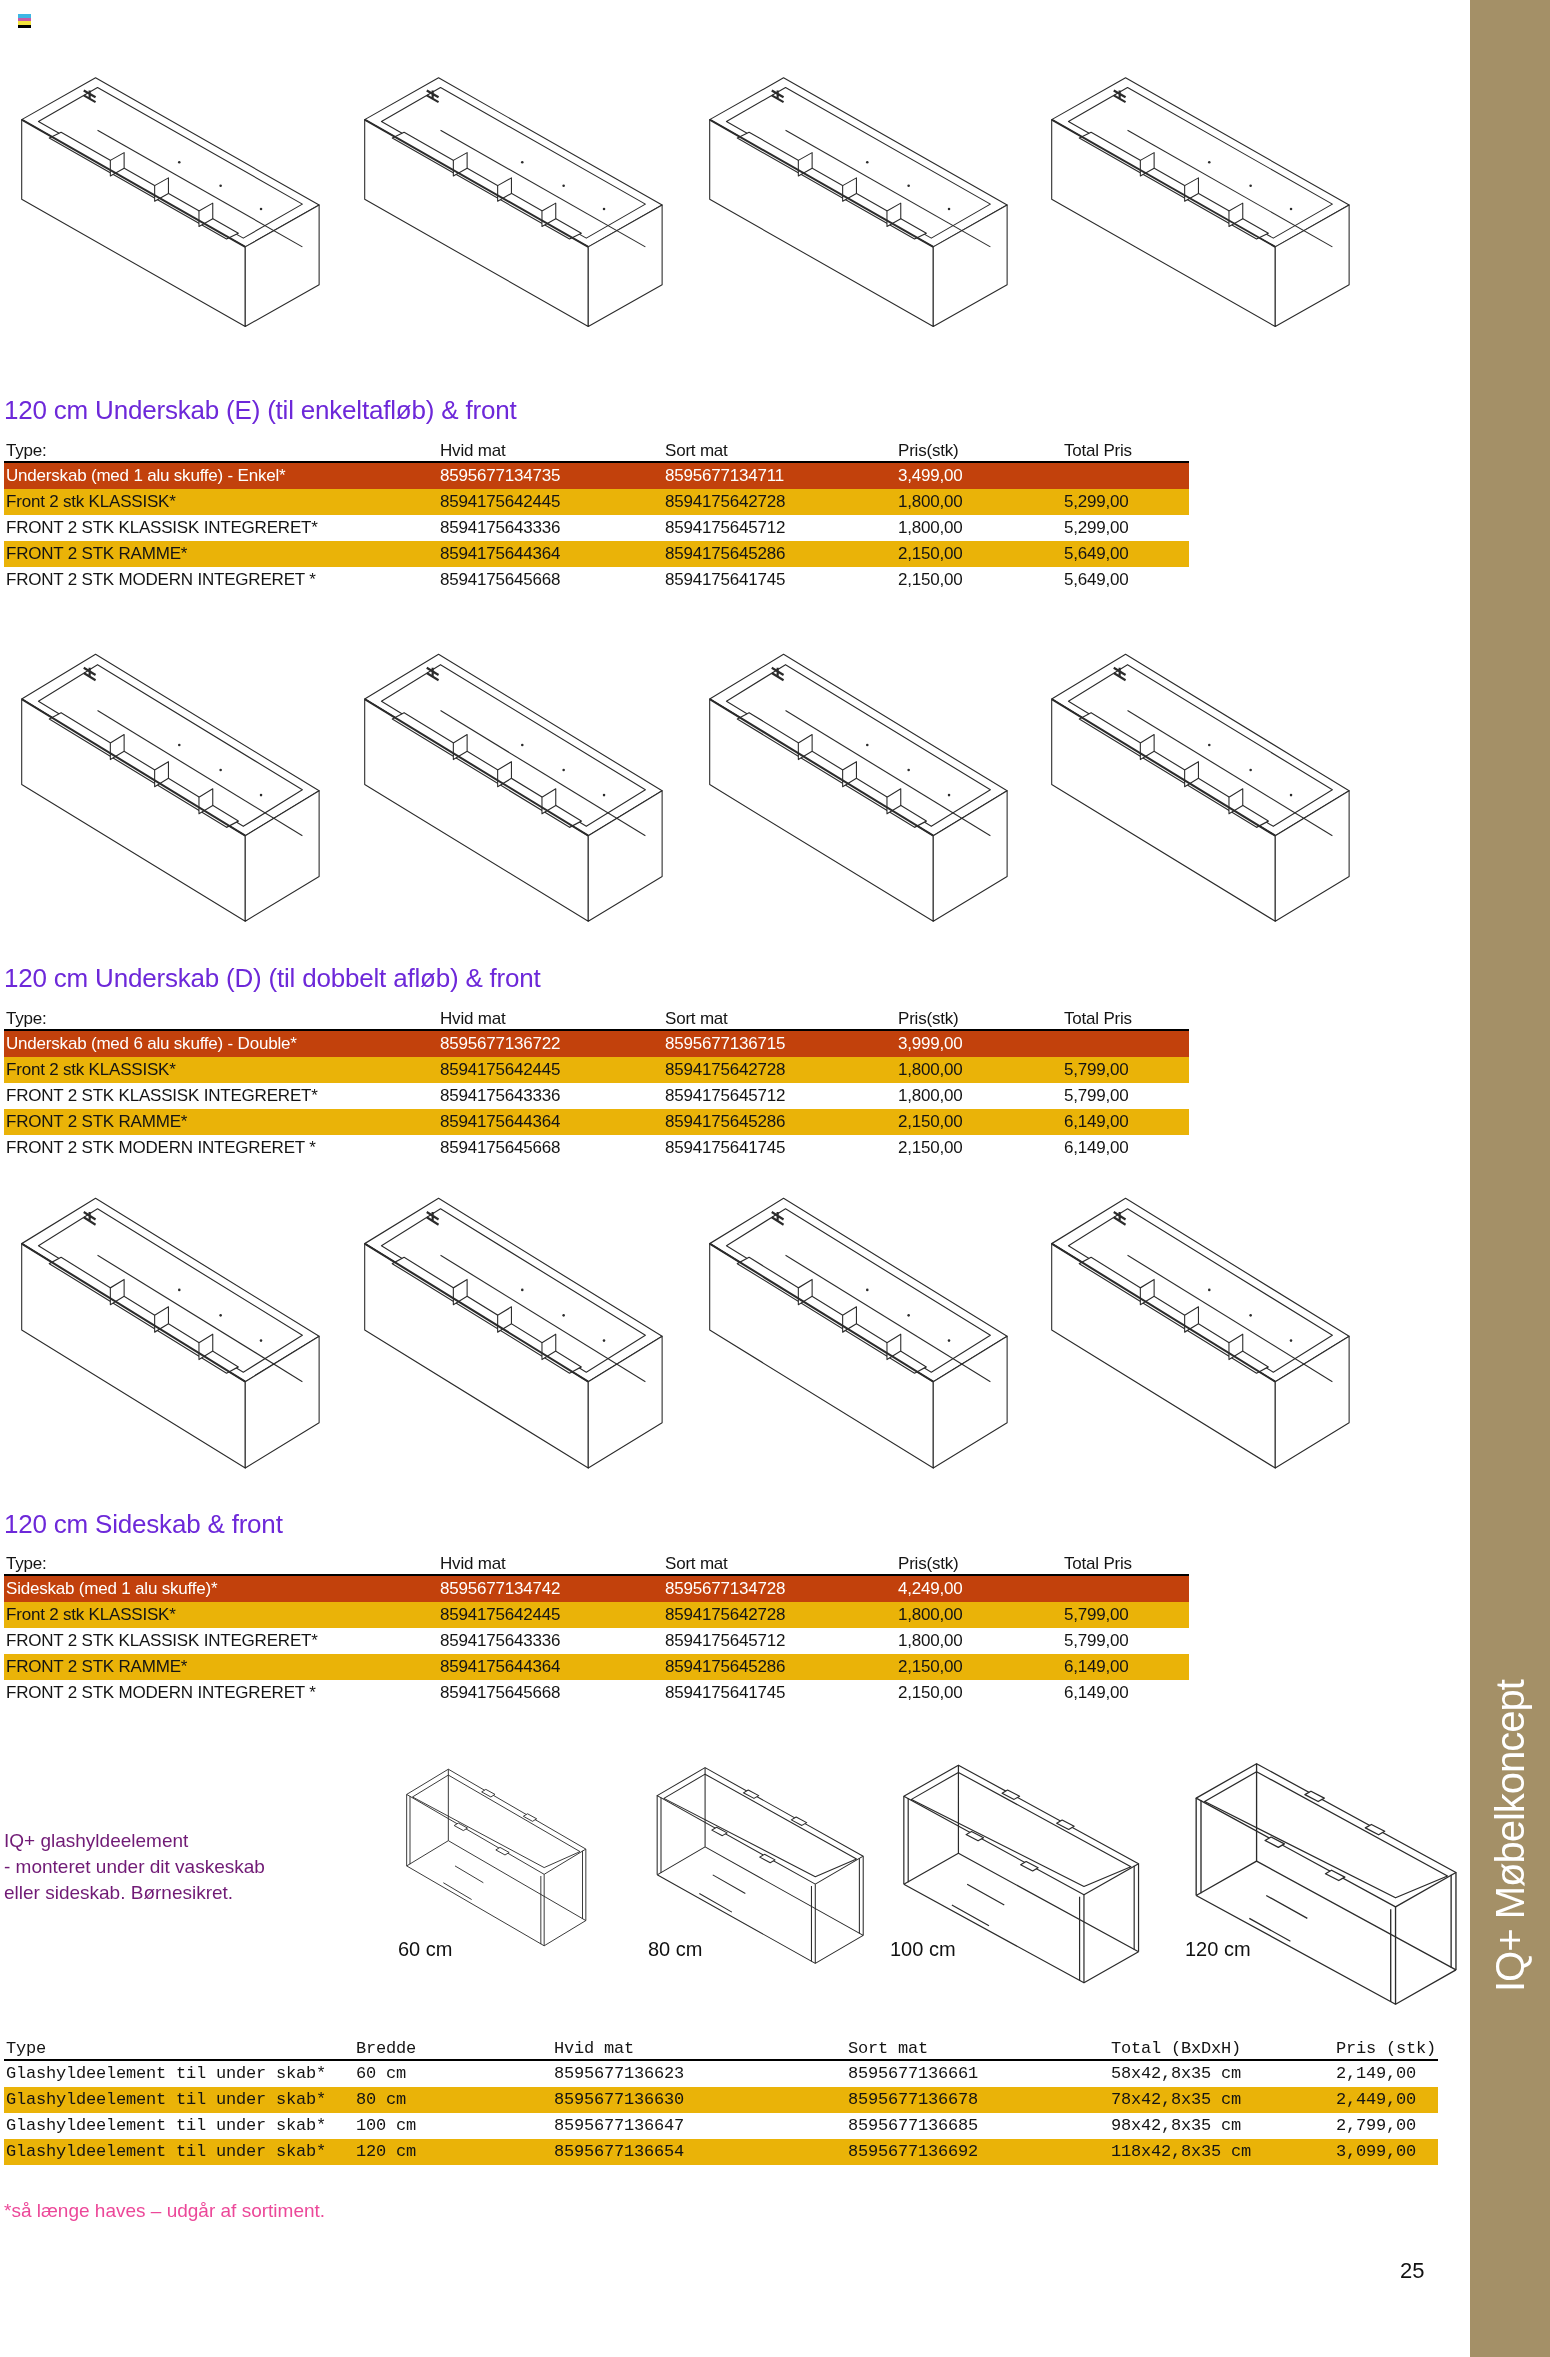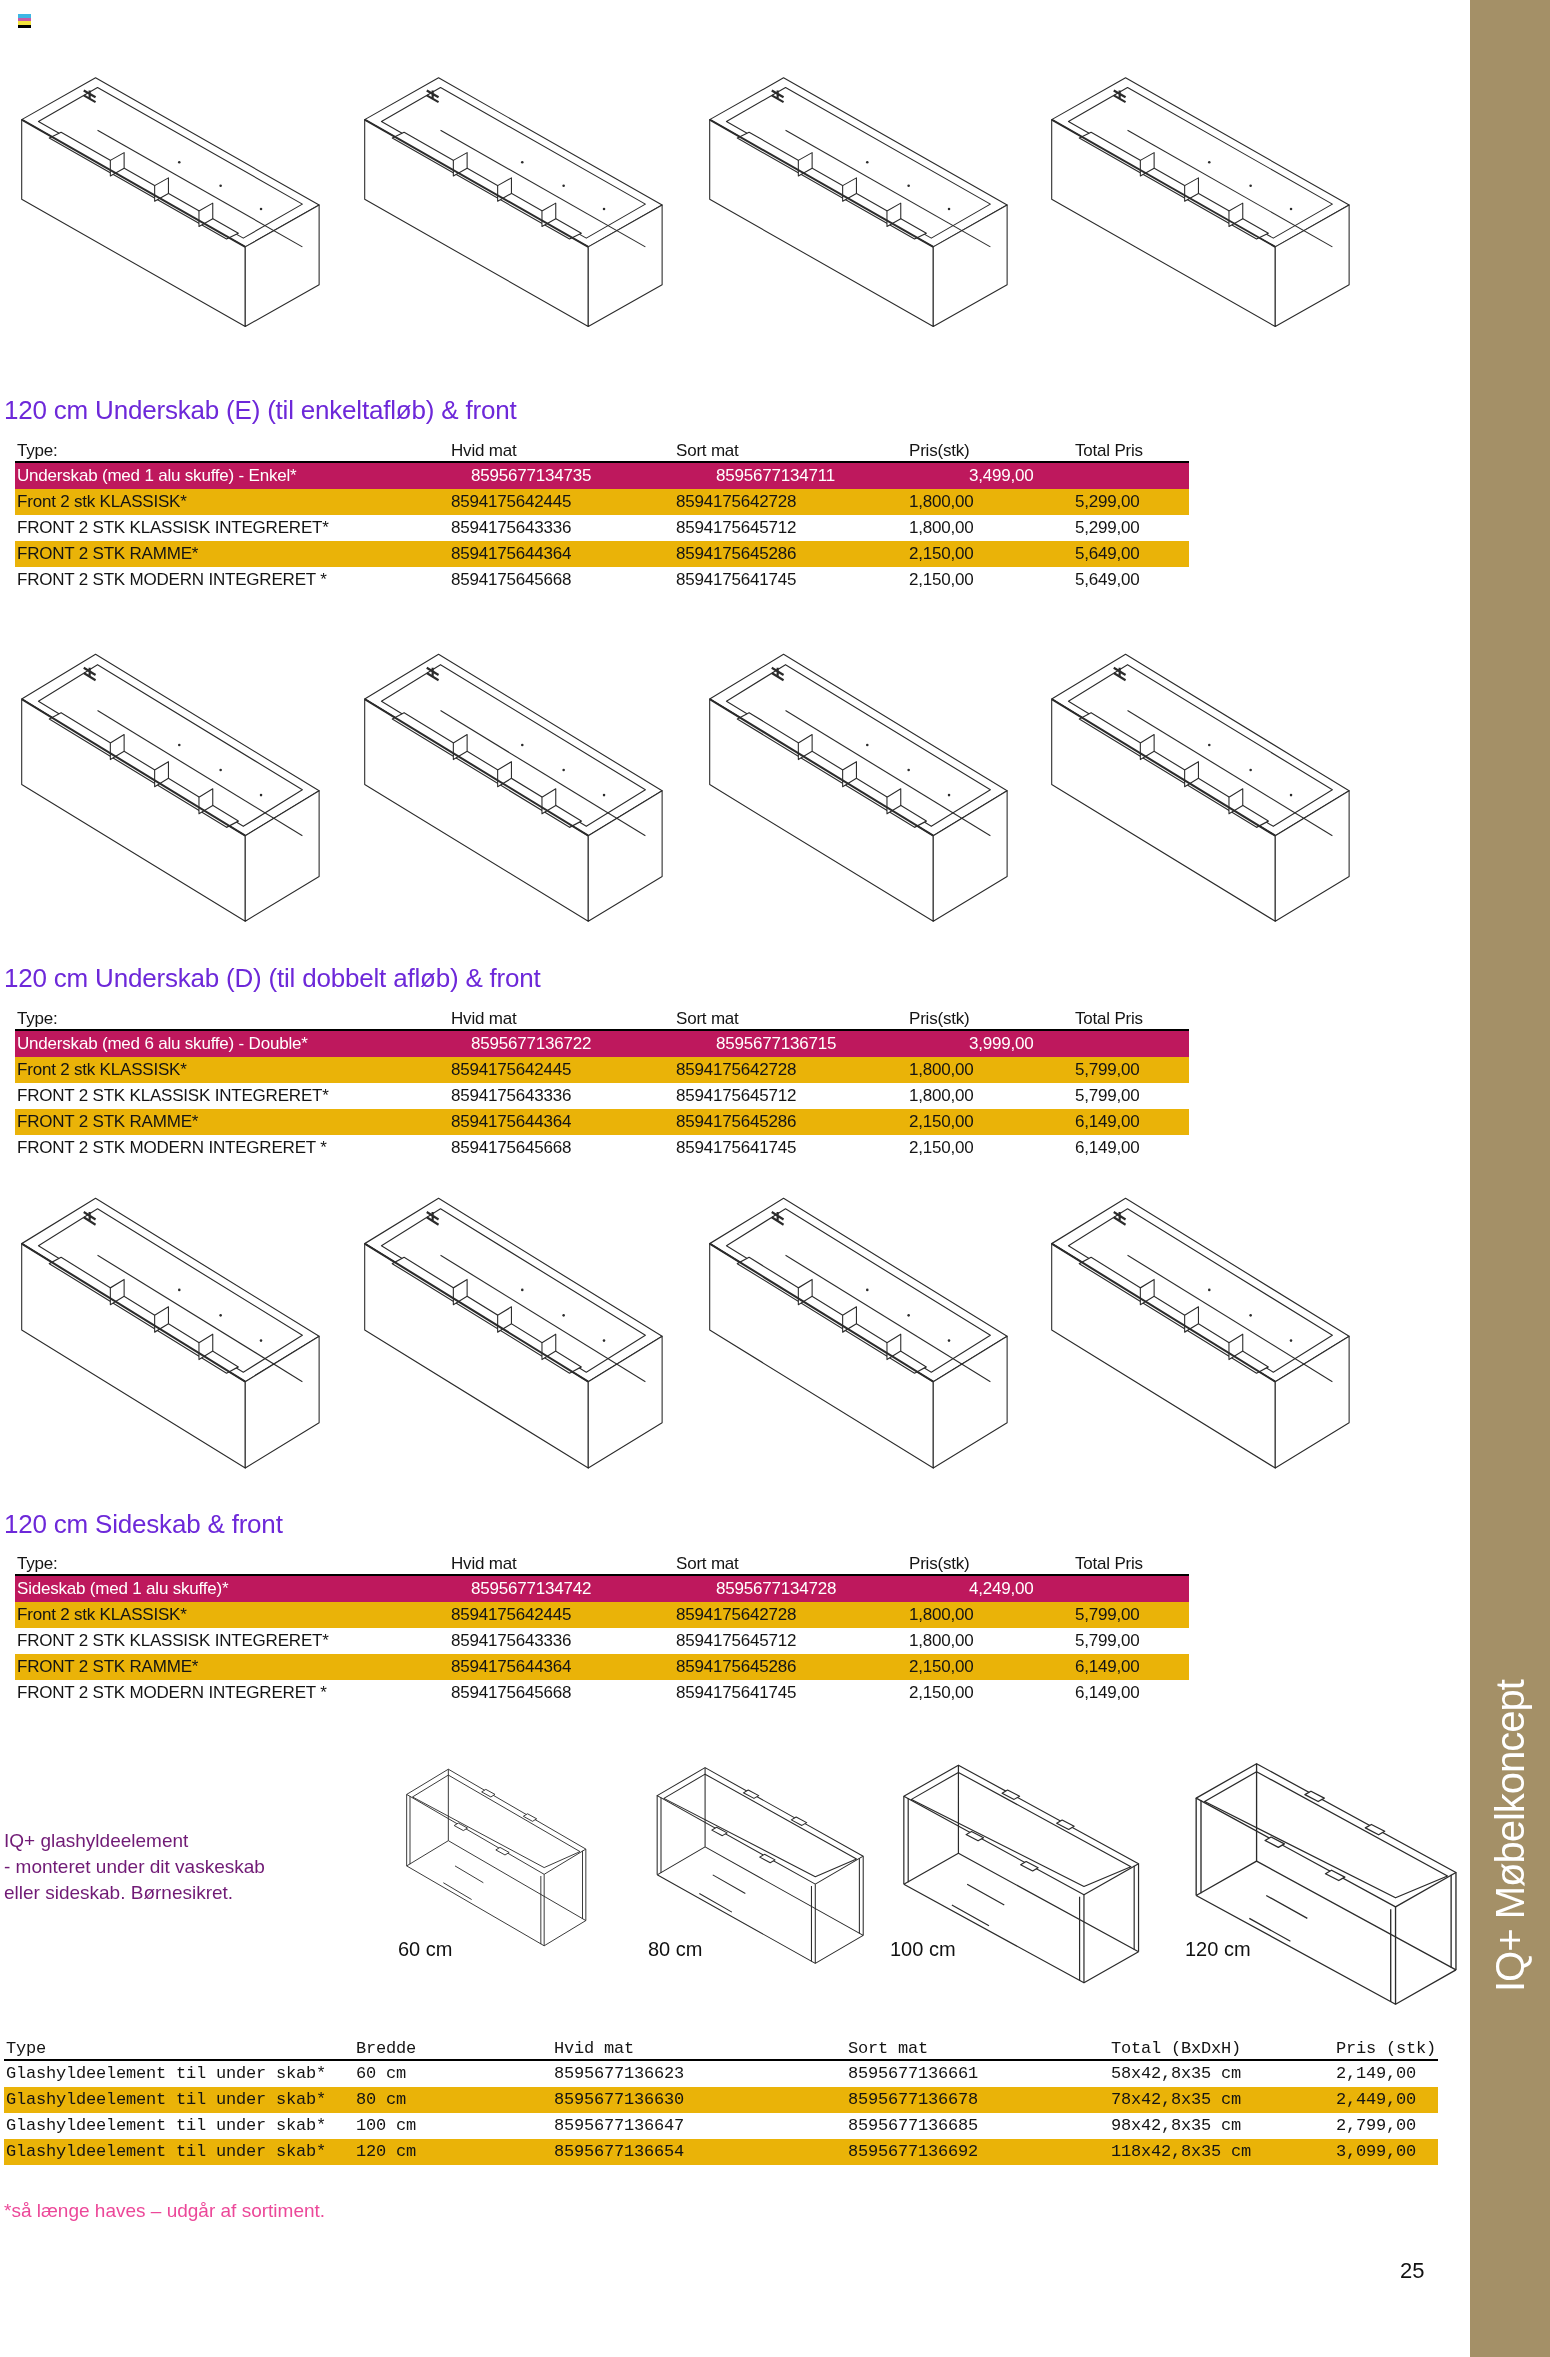--- a/index.html
+++ b/index.html
@@ -16,25 +16,25 @@
   .cab,.glas{position:absolute;}
 
   
   .heading{position:absolute;left:4px;font-size:26px;line-height:24px;letter-spacing:-0.2px;color:#6d28d9;}
 
   
   .t{position:absolute;left:4px;font-size:17px;letter-spacing:-0.2px;}
   .t135{width:1185px;}
   .t4{width:1434px;}
   .trow{display:grid;height:26px;line-height:26px;white-space:nowrap;}
-  .t135 .trow{grid-template-columns:434px 225px 233px 166px 1fr;margin-left:11px;}
+  .t135 .trow{grid-template-columns:434px 225px 233px 166px 1fr;}
   .t4 .trow{grid-template-columns:350px 198px 294px 263px 225px 1fr;font-family:Liberation Mono, monospace;}
   .thead{height:21px;line-height:21px;border-bottom:2px solid #000;}
   .trow .c{overflow:hidden;padding-left:2px;}
-  .dark{background:#be185d;color:#fff;gap:20px;}
+  .dark{background:#c2410c;color:#fff;}
   .alt{background:#eab308;}
 
   
   .glass-intro{position:absolute;left:4px;top:1828px;font-size:19px;line-height:26px;color:#701a75;}
   .size-label{position:absolute;top:1938px;font-size:20px;color:#111;}
 
   
   .footnote{position:absolute;left:4px;top:2200px;font-size:19px;color:#ec4899;}
   .pagenum{position:absolute;left:1400px;top:2258px;width:48px;font-size:22px;text-align:left;color:#111;}
 

